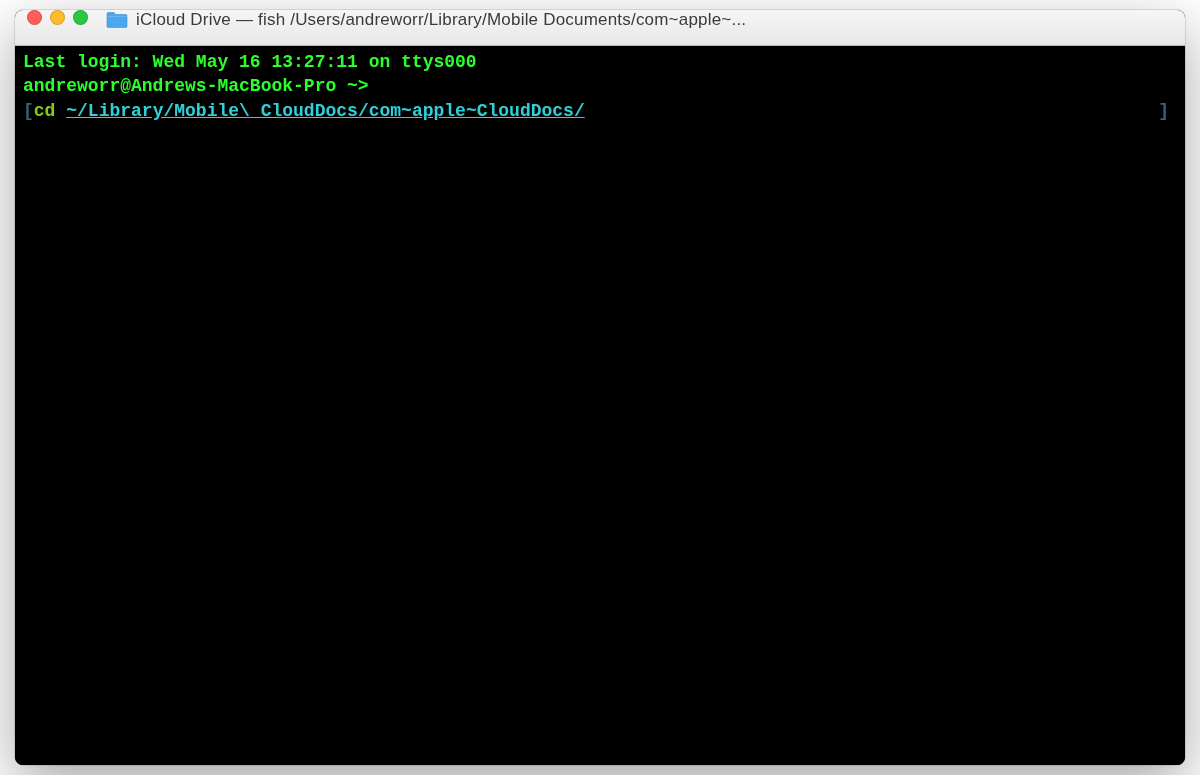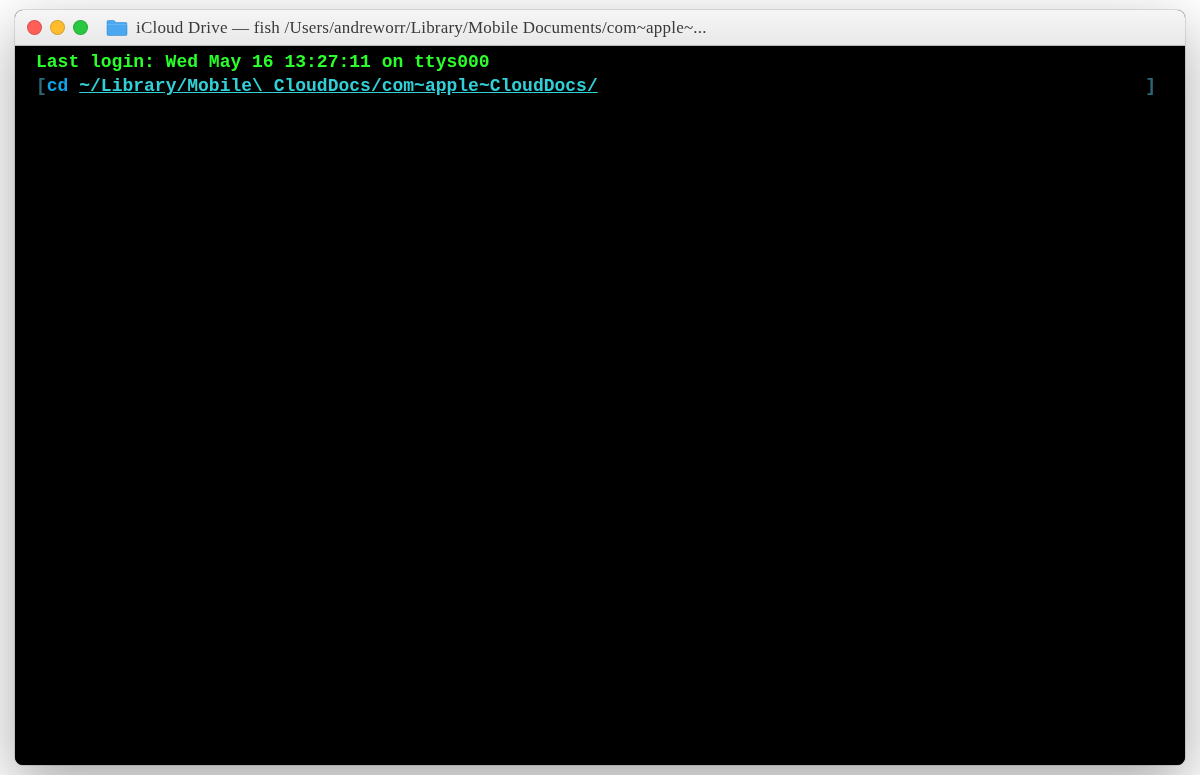--- a/index.html
+++ b/index.html
@@ -23,24 +23,23 @@
       box-shadow: 0 20px 60px rgba(0,0,0,0.35), 0 0 0 1px rgba(0,0,0,0.1);
       display: flex;
       flex-direction: column;
       background: #000;
     }
     .titlebar {
       height: 36px;
       background: linear-gradient(to bottom, #f6f6f6 0%, #e8e8e8 100%);
       border-bottom: 1px solid #b8b8b8;
       display: flex;
-      align-items: center;
+      align-items: flex-start;
       padding: 0 12px;
       flex-shrink: 0;
-      font-family: Liberation Serif, serif;
     }
     .traffic-lights {
       display: flex;
       gap: 8px;
       align-items: center;
     }
     .traffic-light {
       width: 15px;
       height: 15px;
       border-radius: 50%;
@@ -69,34 +68,34 @@
     .title-text {
       white-space: nowrap;
       overflow: hidden;
       text-overflow: ellipsis;
       color: #3a3a3a;
       letter-spacing: 0.2px;
     }
     .terminal-body {
       flex: 1;
       background: #000;
-      padding: 4px 21px;
+      padding: 4px 8px;
       font-family: "Menlo", "Monaco", "Courier New", monospace;
       font-size: 18px;
       line-height: 1.35;
       font-weight: bold;
       overflow: hidden;
       position: relative;
     }
     .line {
       white-space: pre;
       color: #2bff2b;
     }
     .green { color: #2bff2b; }
-    .cyan { color: #0ea5e9; }
+    .cyan { color: #84cc16; }
     .cyan-underline { color: #31d0d8; text-decoration: underline; }
     .cmd-bold { font-weight: bold; }
     .bracket { color: #2a687a; }
     .right-bracket {
       position: absolute;
       right: 8px;
       color: #2a687a;
     }
     .line-wrap {
       position: relative;
@@ -117,15 +116,16 @@
         <svg width="22" height="18" viewBox="0 0 22 18">
           <path d="M1 3 C1 2 1.5 1.5 2.5 1.5 L8 1.5 L10 3.5 L19.5 3.5 C20.5 3.5 21 4 21 5 L21 15 C21 16 20.5 16.5 19.5 16.5 L2.5 16.5 C1.5 16.5 1 16 1 15 Z" fill="#4aa8f0" stroke="#2e7fc4" stroke-width="0.5"></path>
           <path d="M1 5.5 L21 5.5" stroke="#7fc3f2" stroke-width="0.5"></path>
         </svg>
       </span>
       <span class="title-text">iCloud Drive — fish  /Users/andreworr/Library/Mobile Documents/com~apple~...</span>
     </div>
   </div>
   <div class="terminal-body">
     <div class="line"><span class="green">Last login: Wed May 16 13:27:11 on ttys000</span></div>
+    <div class="line"><span class="green">andreworr@Andrews-MacBook-Pro</span><span class="green"> ~&gt; </span></div>
     <div class="line line-wrap"><span class="bracket">[</span><span class="cyan cmd-bold">cd</span><span class="cyan"> </span><span class="cyan-underline">~/Library/Mobile\ CloudDocs/com~apple~CloudDocs/</span><span class="right-bracket">]</span></div>
   </div>
 </div>
 
 </body></html>

